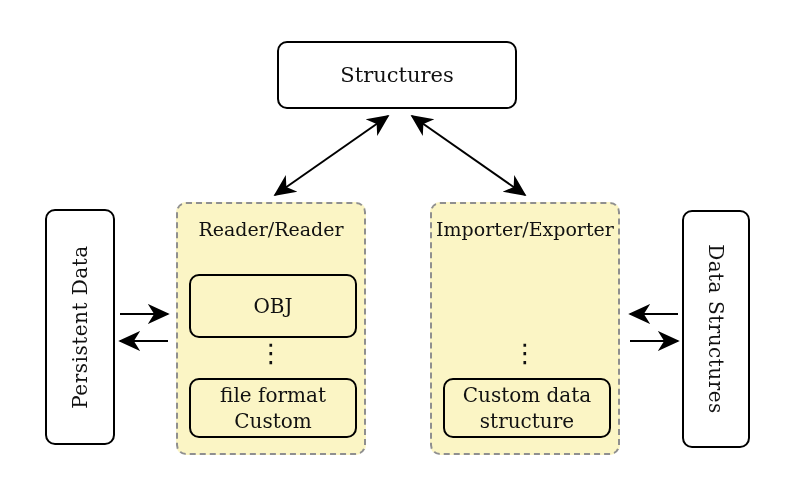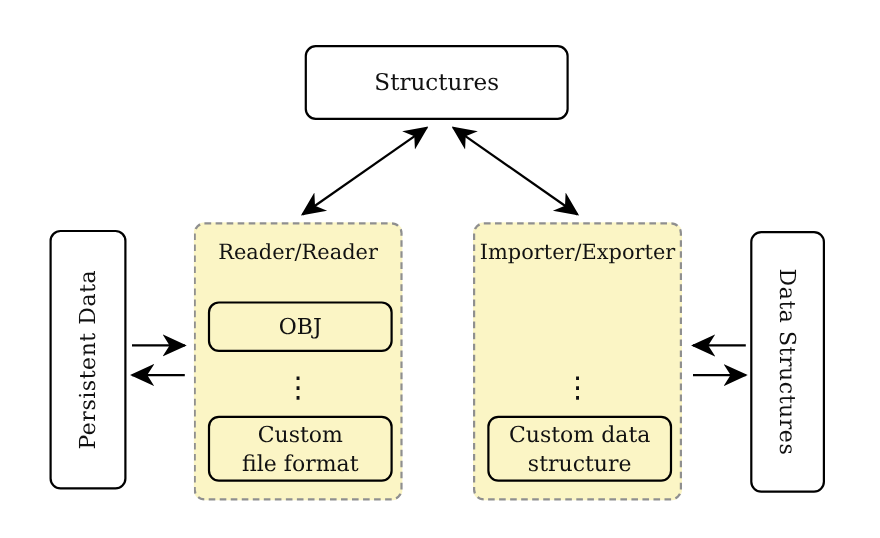--- a/index.html
+++ b/index.html
@@ -67,21 +67,21 @@
     border: 2.5px solid var(--node-border);
     border-radius: 10px;
     display: flex;
     flex-direction: column;
     align-items: center;
     justify-content: center;
     text-align: center;
     font-size: 20px;
     line-height: 26px;
   }
-  .inner-box.top-box { top: 70px; height: 46px; }
+  .inner-box.top-box { top: 70px; height: 64px; }
   .inner-box.bottom-box { top: 174px; height: 60px; }
   .dots {
     position: absolute;
     top: 126px;
     left: 0;
     width: 100%;
     height: 46px;
     display: flex;
     align-items: center;
     justify-content: center;
@@ -109,22 +109,22 @@
     <span class="vlabel rot-cw">Data Structures</span>
   </div>
 
   <div class="panel" id="panel-reader-writer">
     <div class="panel-title">Reader/Reader</div>
     <div class="inner-box top-box">
       <span>OBJ</span>
     </div>
     <div class="dots">⋮</div>
     <div class="inner-box bottom-box">
+      <span>file format</span>
       <span>Custom</span>
-      <span>file format</span>
     </div>
   </div>
 
   <div class="panel" id="panel-importer-exporter">
     <div class="panel-title">Importer/Exporter</div>
     <div class="dots">⋮</div>
     <div class="inner-box bottom-box">
       <span>Custom data</span>
       <span>structure</span>
     </div>

